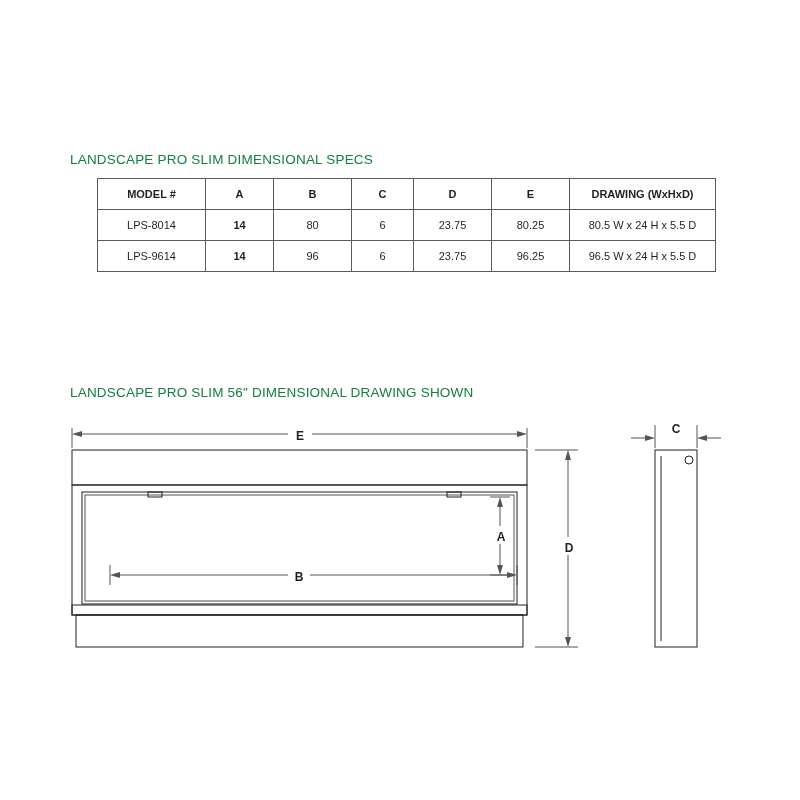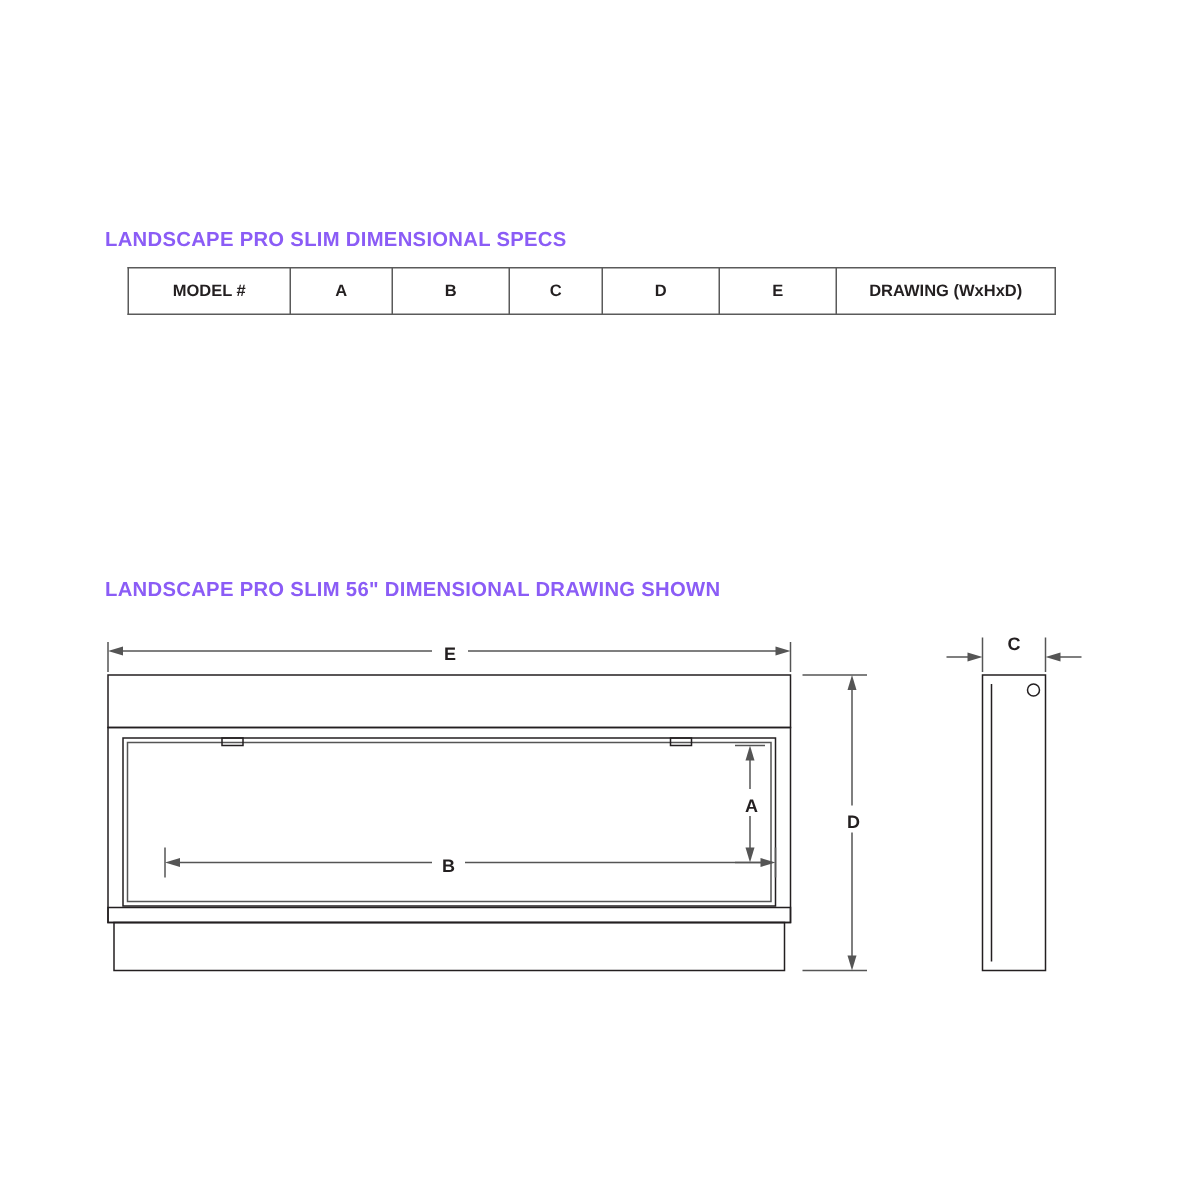--- a/index.html
+++ b/index.html
@@ -18,32 +18,32 @@
 
   .page {
     position: absolute;
     inset: 0;
   }
 
   
   .section-title {
     position: absolute;
     font-size: 13.5px;
-    font-weight: 700;
+    font-weight: 400;
     letter-spacing: 0.2px;
-    color: #8b5cf6;
+    color: #15803d;
     white-space: nowrap;
   }
   #specs-title { left: 70px; top: 152px; }
   #drawing-title { left: 70px; top: 385px; }
 
   
   .spec-table {
     position: absolute;
-    left: 85px;
+    left: 97px;
     top: 178px;
     width: 618px;
     border-collapse: collapse;
     table-layout: fixed;
     border-radius: 23px;
   }
   .spec-table th,
   .spec-table td {
     border: 1px solid #5a5a5a;
     height: 30px;
@@ -107,20 +107,38 @@
         <th>MODEL #</th>
         <th>A</th>
         <th>B</th>
         <th>C</th>
         <th>D</th>
         <th>E</th>
         <th>DRAWING (WxHxD)</th>
       </tr>
     </thead>
     <tbody>
+      <tr>
+        <td class="model">LPS-8014</td>
+        <td class="dim-a">14</td>
+        <td class="plain">80</td>
+        <td class="plain">6</td>
+        <td class="plain">23.75</td>
+        <td class="plain">80.25</td>
+        <td class="framing">80.5 W x 24 H x 5.5 D</td>
+      </tr>
+      <tr>
+        <td class="model">LPS-9614</td>
+        <td class="dim-a">14</td>
+        <td class="plain">96</td>
+        <td class="plain">6</td>
+        <td class="plain">23.75</td>
+        <td class="plain">96.25</td>
+        <td class="framing">96.5 W x 24 H x 5.5 D</td>
+      </tr>
     </tbody>
   </table>
 
   <div id="drawing-title" class="section-title">LANDSCAPE PRO SLIM 56" DIMENSIONAL DRAWING SHOWN</div>
 
   <div id="drawing">
     <svg width="800" height="290" viewBox="0 0 800 290" xmlns="http://www.w3.org/2000/svg">
       <g stroke="#231f20" fill="none" stroke-width="1" shape-rendering="geometricPrecision">
 
         <rect x="72" y="50" width="455" height="35"></rect>

